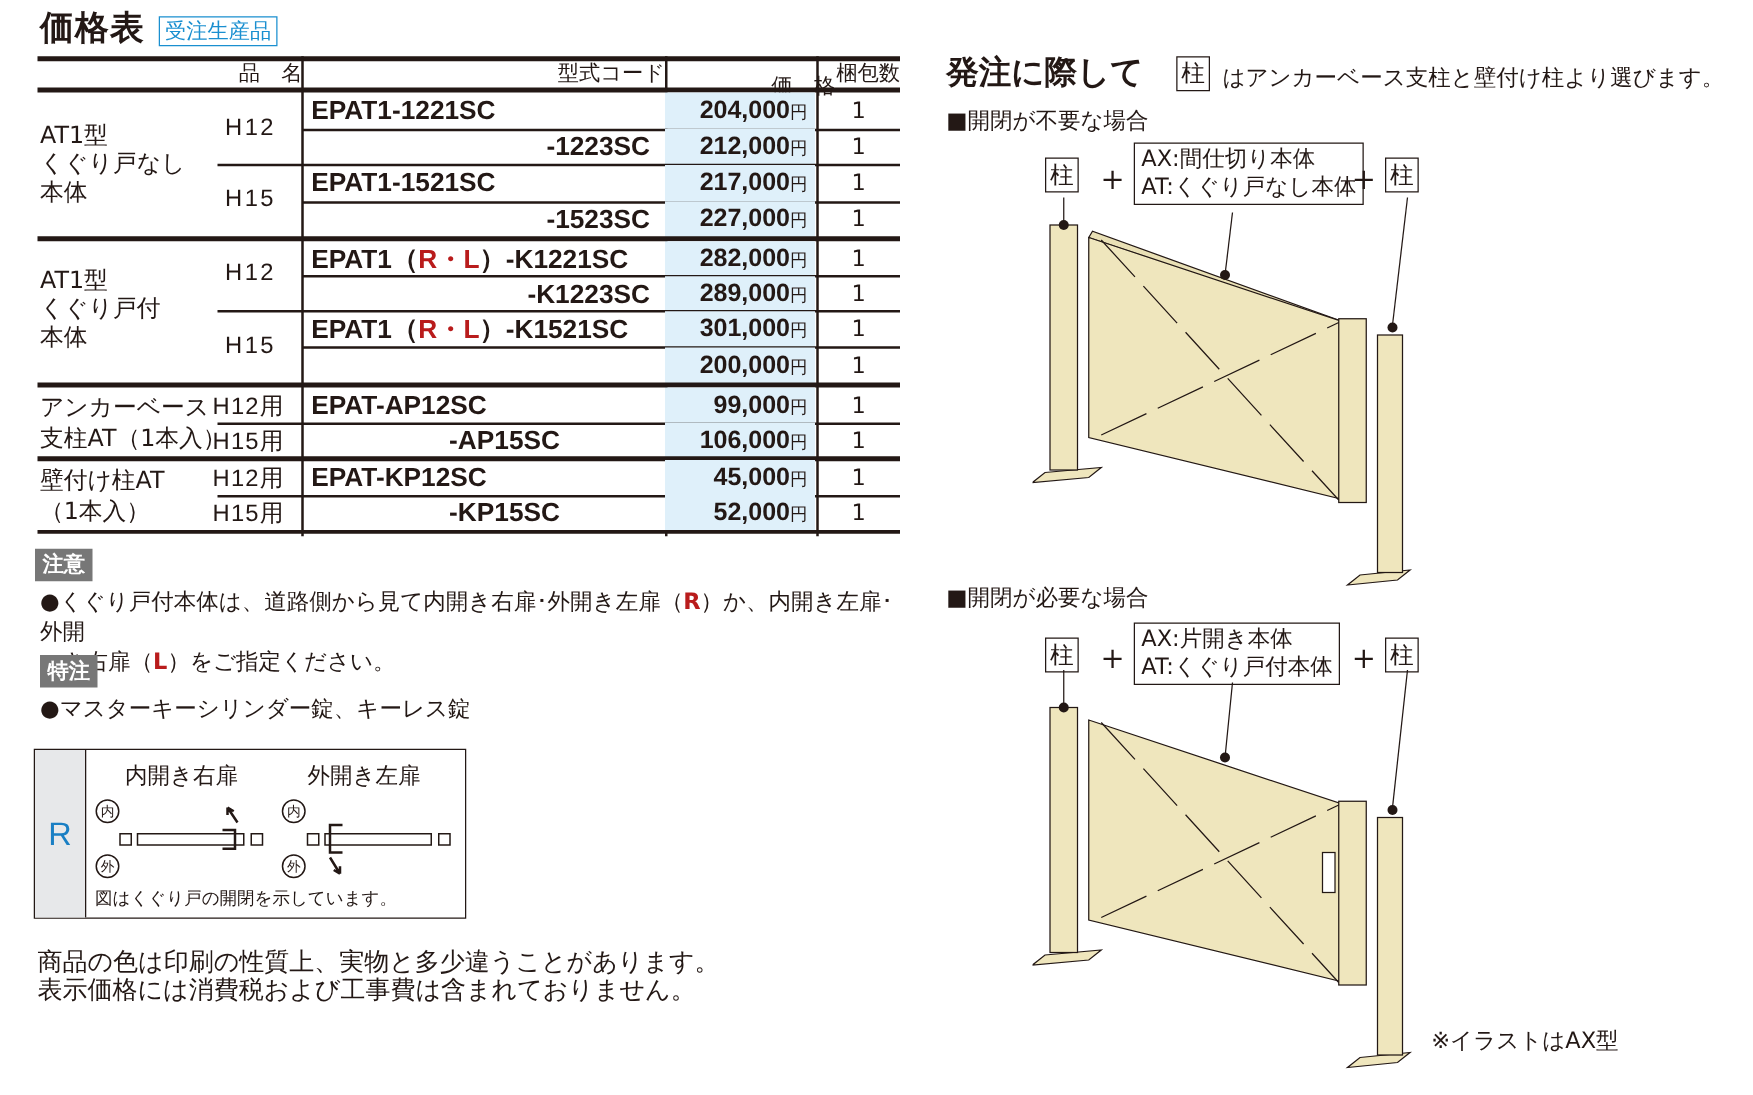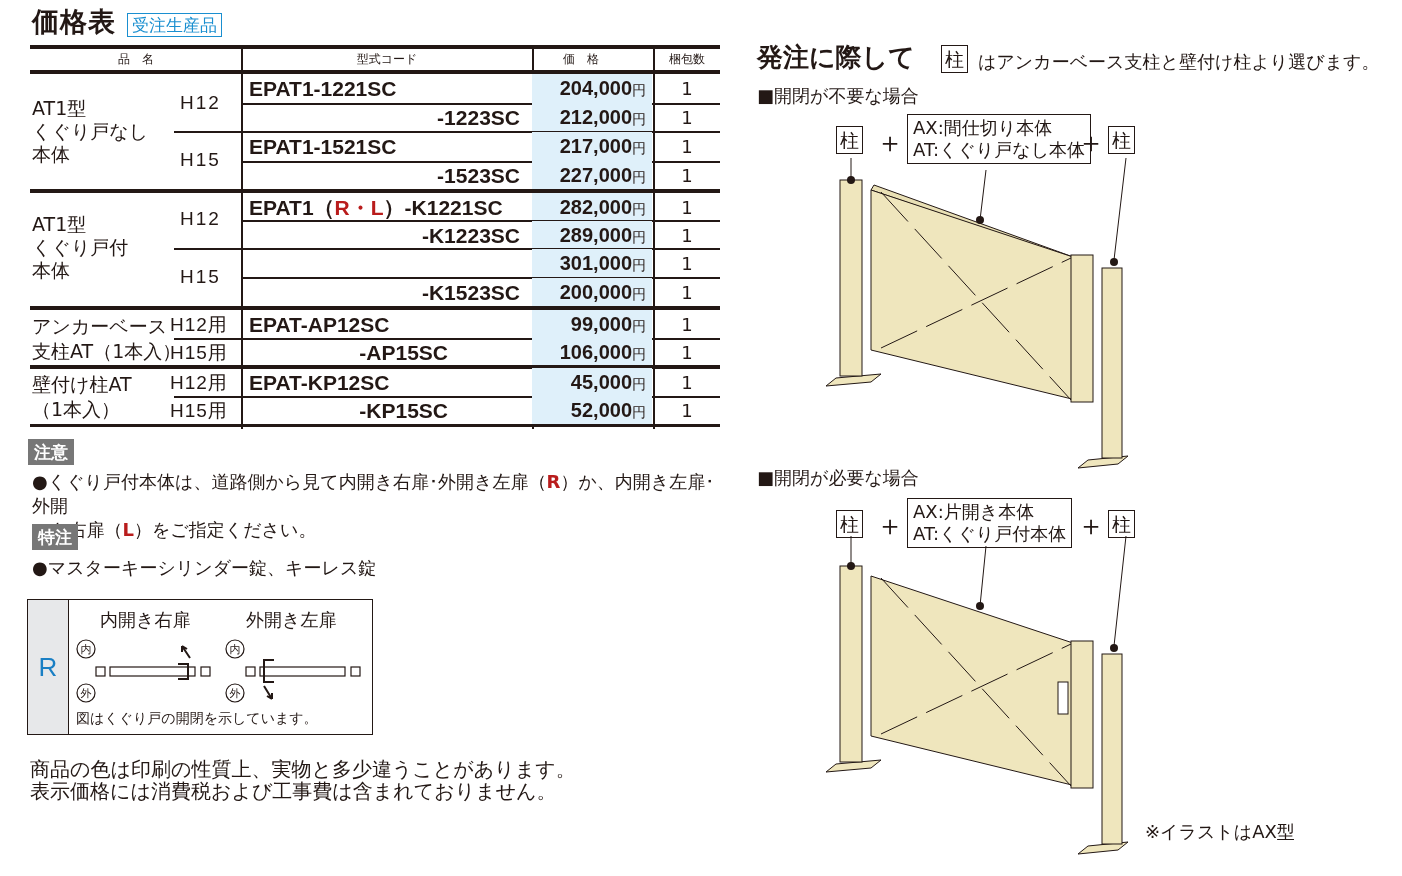--- a/index.html
+++ b/index.html
@@ -4,21 +4,21 @@
 <style>
   html,body{margin:0;padding:0;background:#fff;}
   body{width:1402px;height:876px;position:relative;overflow:hidden;font-family:"DejaVu Sans","Liberation Sans",sans-serif;color:#231815;}
   .abs{position:absolute;}
   
   .title{left:32px;top:4px;font-size:27px;font-weight:bold;letter-spacing:1px;}
   .badge{left:127px;top:13px;border:1.5px solid #1a8fd0;color:#1a8fd0;font-size:17px;padding:0 4px;line-height:22px;}
   
   .tbl{left:30px;top:45px;width:690px;}
   .hdr{position:absolute;left:0;top:0;width:690px;height:29px;border-top:4px solid #231815;border-bottom:4px solid #231815;box-sizing:border-box;}
-  .hdr .c{position:absolute;top:0;height:21px;line-height:21px;font-size:12px;text-align:center;}
+  .hdr .c{position:absolute;top:0;height:21px;line-height:21px;font-size:17px;text-align:right;}
   .vline{position:absolute;width:1.5px;background:#231815;}
   .row{position:absolute;left:212px;width:478px;height:29px;}
   .code{position:absolute;left:0;width:286px;height:100%;font-weight:bold;font-size:21px;line-height:29px;font-family:"Liberation Sans",sans-serif;}
   .code.right{text-align:right;padding-right:8px;box-sizing:border-box;}
   .code.left{text-align:left;padding-left:7px;box-sizing:border-box;}
   .blue{color:#b91c1c;}
   .price{position:absolute;left:290px;width:120px;height:100%;background:#dff0fa;text-align:right;font-size:20px;font-weight:bold;line-height:29px;font-family:"Liberation Sans",sans-serif;padding-right:6px;box-sizing:border-box;}
   .price .yen{font-size:14px;font-weight:normal;}
   .qty{position:absolute;left:412px;width:66px;height:100%;text-align:center;font-size:18px;line-height:29px;}
   .hline{position:absolute;height:1.5px;background:#231815;}
@@ -41,21 +41,21 @@
 </head>
 <body>
 
 <div class="abs title">価格表</div>
 <div class="abs badge">受注生産品</div>
 
 <div class="abs tbl" style="height:384px;">
   <div class="hdr">
     <div class="c" style="left:0;width:212px;">品　名</div>
     <div class="c" style="left:212px;width:290px;">型式コード</div>
-    <div class="c" style="left:490px;width:122px;">価　格</div>
+    <div class="c" style="left:516px;width:122px;margin-top:10px;">価　格</div>
     <div class="c" style="left:624px;width:66px;">梱包数</div>
   </div>
 
   <div class="vline" style="left:211px;top:0;height:384px;"></div>
   <div class="vline" style="left:502px;top:0;height:384px;"></div>
   <div class="vline" style="left:623px;top:0;height:384px;"></div>
 
   <div class="pname" style="left:2px;top:52px;">
     <div>AT1型</div>
       <div>くぐり戸なし</div>
@@ -105,26 +105,26 @@
     <div class="qty">1</div>
   </div>
   <div class="hline" style="left:212px;top:175px;width:478px;"></div>
   <div class="row" style="top:176px;">
     <div class="code right">-K1223SC</div>
     <div class="price"><span>289,000</span><span class="yen">円</span></div>
     <div class="qty">1</div>
   </div>
   <div class="hline" style="left:212px;top:203px;width:478px;"></div>
   <div class="row" style="top:204px;">
+    <div class="code left"><span>EPAT1（</span><span class="blue">R・L</span><span>）-K1521SC</span></div>
     <div class="price"><span>301,000</span><span class="yen">円</span></div>
     <div class="qty">1</div>
   </div>
   <div class="hline" style="left:212px;top:232px;width:478px;"></div>
   <div class="row" style="top:233px;">
-    <div class="code right">-K1523SC</div>
     <div class="price"><span>200,000</span><span class="yen">円</span></div>
     <div class="qty">1</div>
   </div>
   <div class="thick" style="left:0;top:261px;width:690px;"></div>
 
   <div class="pname" style="left:2px;top:269px;line-height:25px;">
     <div>アンカーベース</div>
       <div>支柱AT（1本入）</div>
   </div>
   <div class="height" style="left:140px;top:267px;letter-spacing:1px;">H12用</div>

